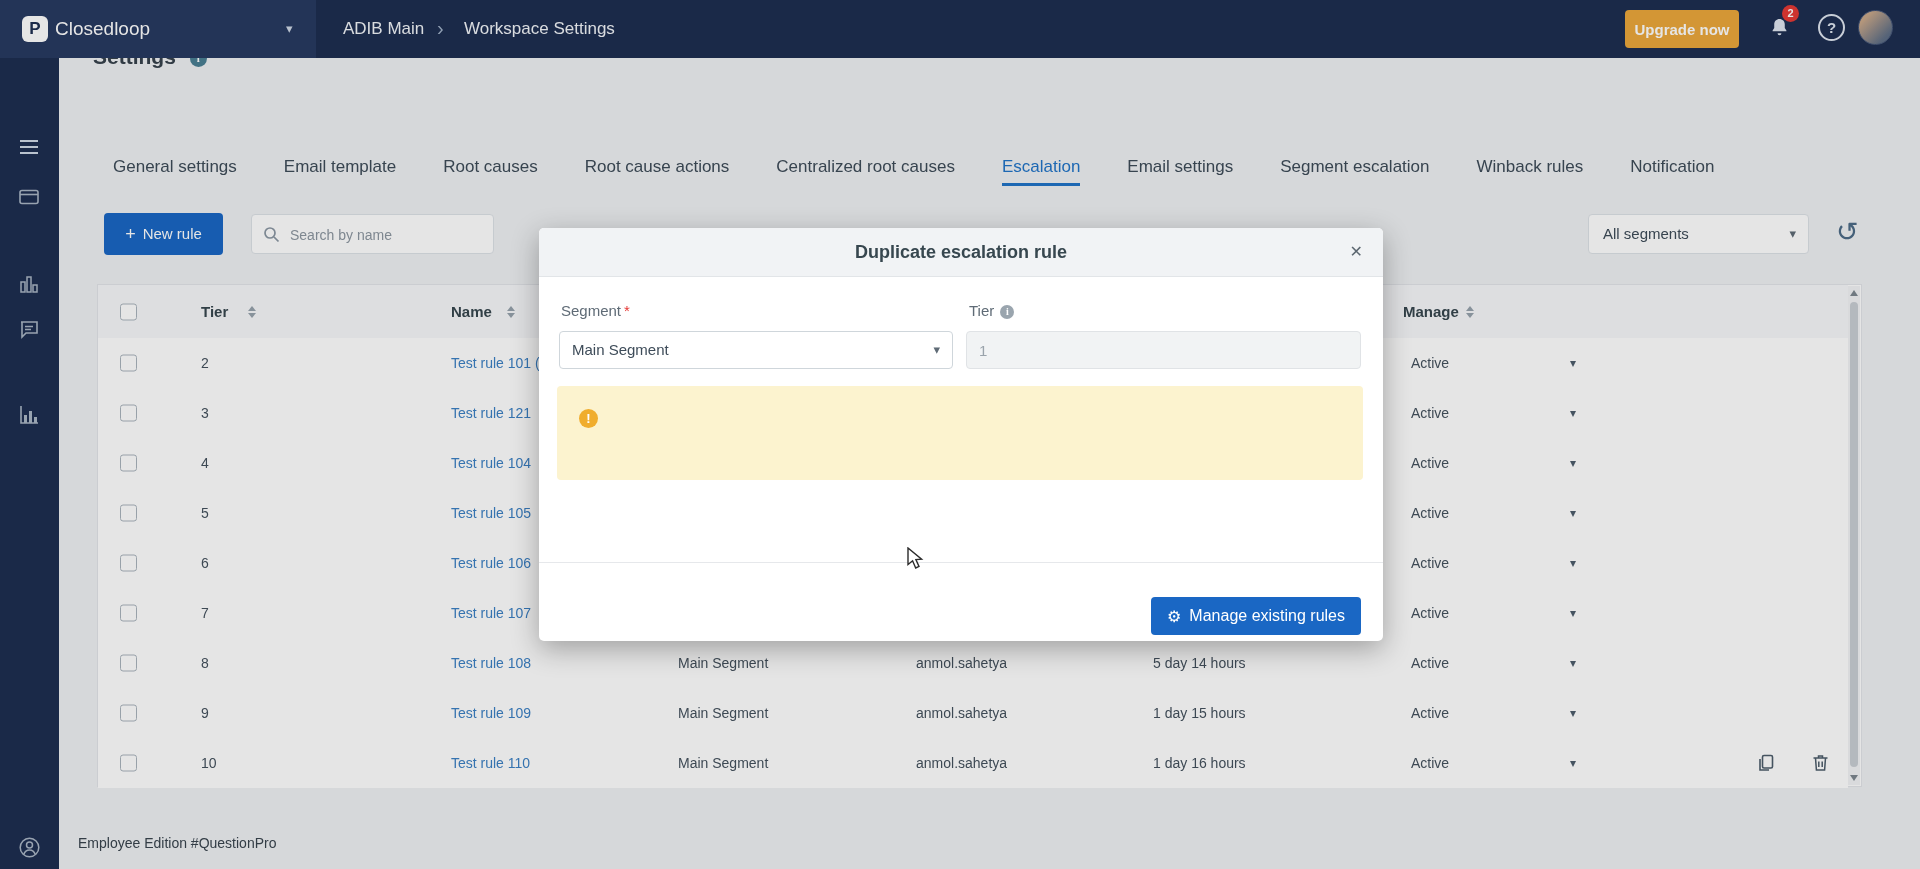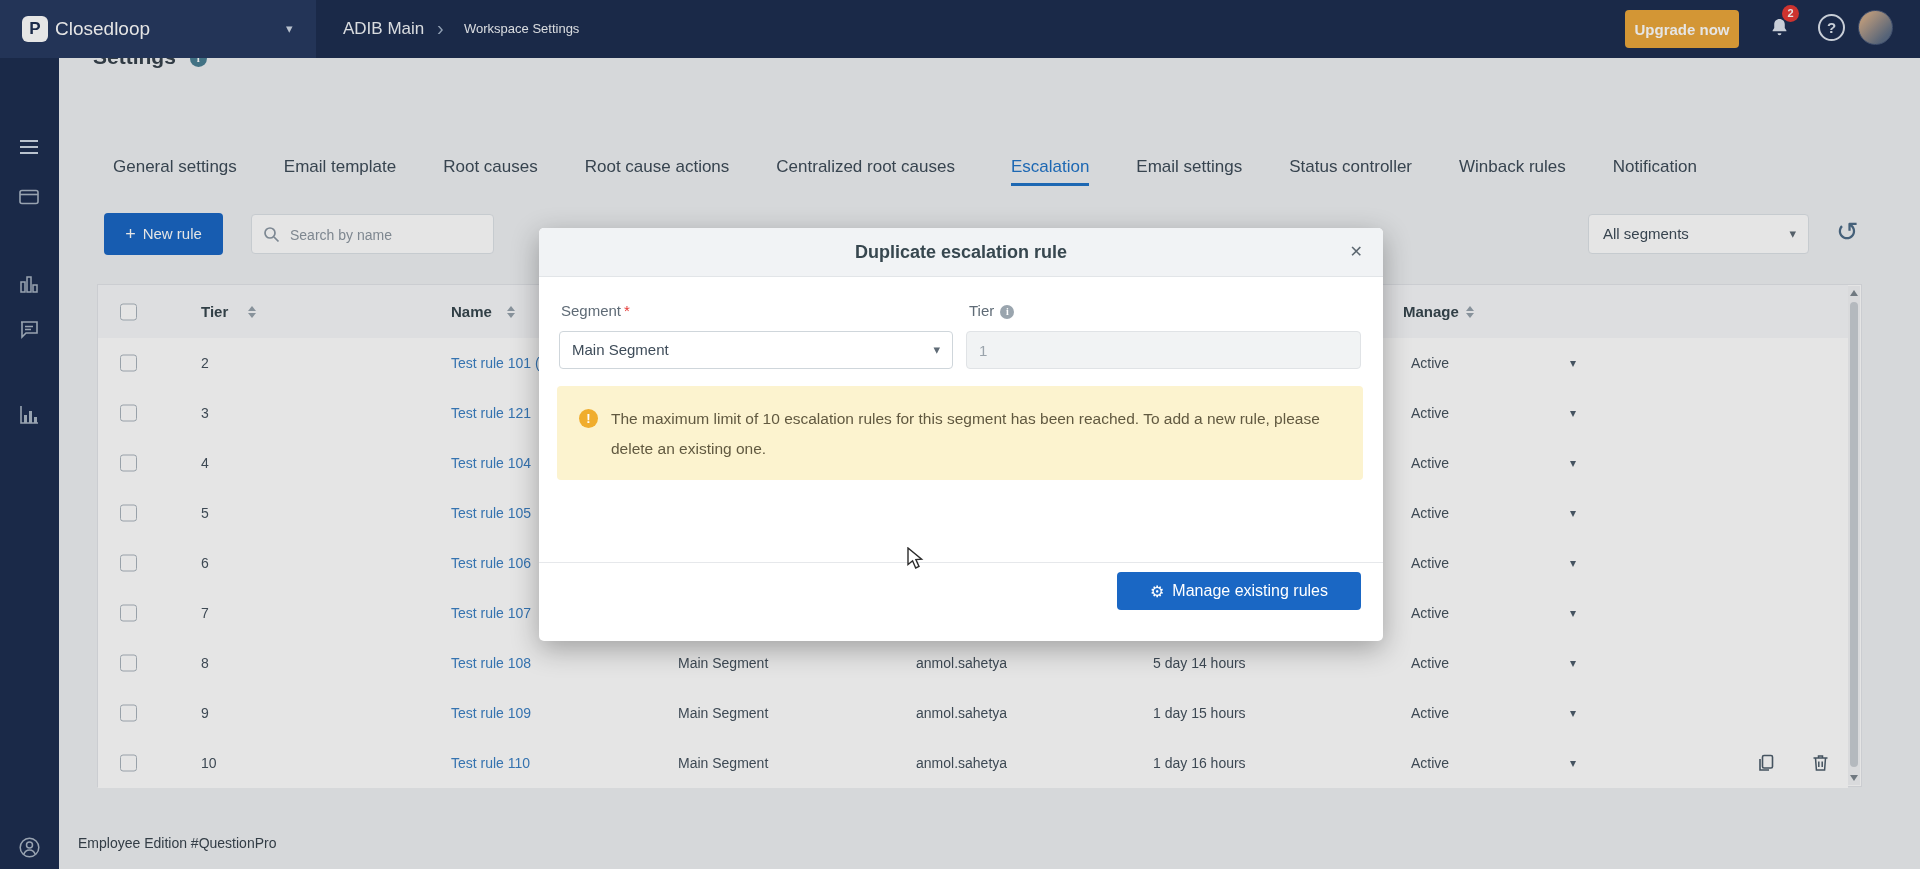--- a/index.html
+++ b/index.html
@@ -8,21 +8,21 @@
 
   
   .topbar{position:absolute;left:0;top:0;width:1920px;height:58px;background:#1e2e51;z-index:40;}
   .brand-box{position:absolute;left:0;top:0;width:316px;height:58px;background:#273a61;}
   .logo{position:absolute;left:22px;top:16px;width:26px;height:26px;background:#ffffff;border-radius:6px;
         color:#1e2e51;font-weight:bold;font-size:17px;text-align:center;line-height:26px;}
   .brand-name{position:absolute;left:55px;top:0;line-height:58px;color:#ffffff;font-size:19px;font-weight:500;}
   .brand-caret{position:absolute;left:286px;top:0;line-height:58px;color:#cfd8e6;font-size:13px;}
   .bc1{position:absolute;left:343px;top:0;line-height:58px;color:#f2f5f9;font-size:17px;font-weight:500;}
   .bc-chev{position:absolute;left:437px;top:0;line-height:56px;color:#9fb0c6;font-size:20px;}
-  .bc2{position:absolute;left:464px;top:0;line-height:58px;color:#f2f5f9;font-size:13px;font-weight:500;}
+  .bc2{position:absolute;left:464px;top:0;line-height:58px;color:#f2f5f9;font-size:17px;font-weight:500;}
   .upgrade{position:absolute;left:1625px;top:10px;width:114px;height:38px;background:#eba73c;border:none;
            border-radius:4px;color:#ffffff;font-size:15px;font-weight:600;cursor:pointer;font-family:inherit;}
   .bell{position:absolute;left:1768px;top:16px;}
   .badge{position:absolute;left:1782px;top:5px;width:17px;height:17px;border-radius:50%;background:#e53935;
          color:#fff;font-size:11px;font-weight:bold;text-align:center;line-height:17px;}
   .help{position:absolute;left:1818px;top:14px;width:27px;height:27px;border:2px solid #dfe6f0;border-radius:50%;
         box-sizing:border-box;color:#dfe6f0;font-size:15px;font-weight:bold;text-align:center;line-height:23px;}
   .avatar{position:absolute;left:1858px;top:10px;width:35px;height:35px;border-radius:50%;
           background:linear-gradient(135deg,#c9a88a 20%,#5f6f86 80%);border:1px solid #48597a;box-sizing:border-box;}
 
@@ -31,21 +31,21 @@
   .s-ic{position:absolute;left:19px;}
 
   
   .page-title-row{position:absolute;left:93px;top:45px;z-index:10;}
   .page-title{font-size:21px;font-weight:600;color:#37424c;}
   .info-dot{display:inline-block;margin-left:14px;width:17px;height:17px;border-radius:50%;background:#4a7f93;
             color:#fff;font-size:11px;font-weight:bold;text-align:center;line-height:17px;vertical-align:2px;
             font-family:"Liberation Serif",serif;}
   .tabs{position:absolute;left:113px;top:151px;height:35px;display:flex;gap:47px;z-index:10;}
   .tab{font-size:17px;color:#3e4c59;line-height:32px;height:32px;cursor:pointer;white-space:nowrap;}
-  .tab.active{color:#2174c8;border-bottom:3px solid #2174c8;font-weight:500;margin-left:9px;}
+  .tab.active{color:#2174c8;border-bottom:3px solid #2174c8;font-weight:500;}
 
   .new-rule{position:absolute;left:104px;top:213px;width:119px;height:42px;background:#1a67c4;border:none;
             border-radius:4px;color:#fff;font-size:15px;cursor:pointer;font-family:inherit;z-index:10;}
   .new-rule .plus{font-size:18px;margin-right:7px;vertical-align:-1px;}
   .searchbox{position:absolute;left:251px;top:214px;width:243px;height:40px;background:#fff;border:1px solid #dde2e7;
              border-radius:4px;box-sizing:border-box;z-index:10;}
   .searchbox svg{position:absolute;left:11px;top:11px;}
   .searchbox input{position:absolute;left:36px;top:1px;width:196px;height:36px;border:none;outline:none;
                    font-size:14px;color:#45525e;font-family:inherit;background:transparent;}
   .searchbox input::placeholder{color:#8d97a1;}
@@ -98,42 +98,42 @@
             box-sizing:border-box;font-size:15px;color:#3e4c59;line-height:36px;padding-left:12px;cursor:pointer;}
   .m-select .caret{position:absolute;right:12px;top:0;color:#5f6b76;font-size:13px;}
   .m-input{position:absolute;left:427px;top:103px;width:395px;height:38px;border:1px solid #e0e3e6;border-radius:4px;
            box-sizing:border-box;background:#f1f3f4;color:#9aa3ab;font-size:15px;padding-left:12px;font-family:inherit;}
   .m-warning{position:absolute;left:18px;top:158px;width:806px;height:94px;background:#fcf3cf;border-radius:4px;
              box-sizing:border-box;padding:18px 24px 0 22px;display:flex;gap:13px;}
   .warn-ic{flex:0 0 auto;width:19px;height:19px;border-radius:50%;background:#f0ad2e;color:#fff;font-size:13px;
            font-weight:bold;text-align:center;line-height:19px;margin-top:5px;}
   .warn-text{font-size:15.5px;color:#615940;line-height:30px;}
   .m-divider{position:absolute;left:0;top:334px;width:100%;border-top:1px solid #e6e8eb;}
-  .manage-btn{position:absolute;right:22px;top:344px;height:38px;padding:0 33px;background:#1a67c4;border:none;
+  .manage-btn{position:absolute;right:22px;top:369px;height:38px;padding:0 16px;background:#1a67c4;border:none;
               border-radius:4px;color:#fff;font-size:16px;cursor:pointer;font-family:inherit;}
   .manage-btn .gear{margin-right:8px;font-size:16px;vertical-align:-1px;}
 
   .cursor{position:absolute;left:906px;top:547px;z-index:70;pointer-events:none;}
 </style>
 </head>
 <body>
 
 <div class="page-title-row">
   <span class="page-title">Settings</span><span class="info-dot">i</span>
 </div>
 
 <div class="tabs">
   <div class="tab">General settings</div>
   <div class="tab">Email template</div>
   <div class="tab">Root causes</div>
   <div class="tab">Root cause actions</div>
   <div class="tab">Centralized root causes</div>
   <div class="tab active">Escalation</div>
   <div class="tab">Email settings</div>
-  <div class="tab">Status controller</div>
+  <div class="tab">Segment escalation</div>
   <div class="tab">Winback rules</div>
   <div class="tab">Notification</div>
 </div>
 
 <button class="new-rule">
   <span class="plus">+</span><span>New rule</span>
 </button>
 
 <div class="searchbox">
   <svg width="17" height="17" viewBox="0 0 17 17">
@@ -359,21 +359,20 @@
   </span>
 
   <div class="m-select">
     <span>Main Segment</span>
     <span class="caret">▾</span>
   </div>
   <input class="m-input" disabled="" value="1" style="">
 
   <div class="m-warning">
     <span class="warn-ic">!</span>
-    <span class="warn-text">The maximum limit of 10 escalation rules for this segment has been reached. To add a new rule, please delete an existing one.</span>
   </div>
 
   <div class="m-divider"></div>
 
   <button class="manage-btn">
     <span class="gear">⚙</span><span>Manage existing rules</span>
   </button>
 </div>
 
 <span class="cursor">

